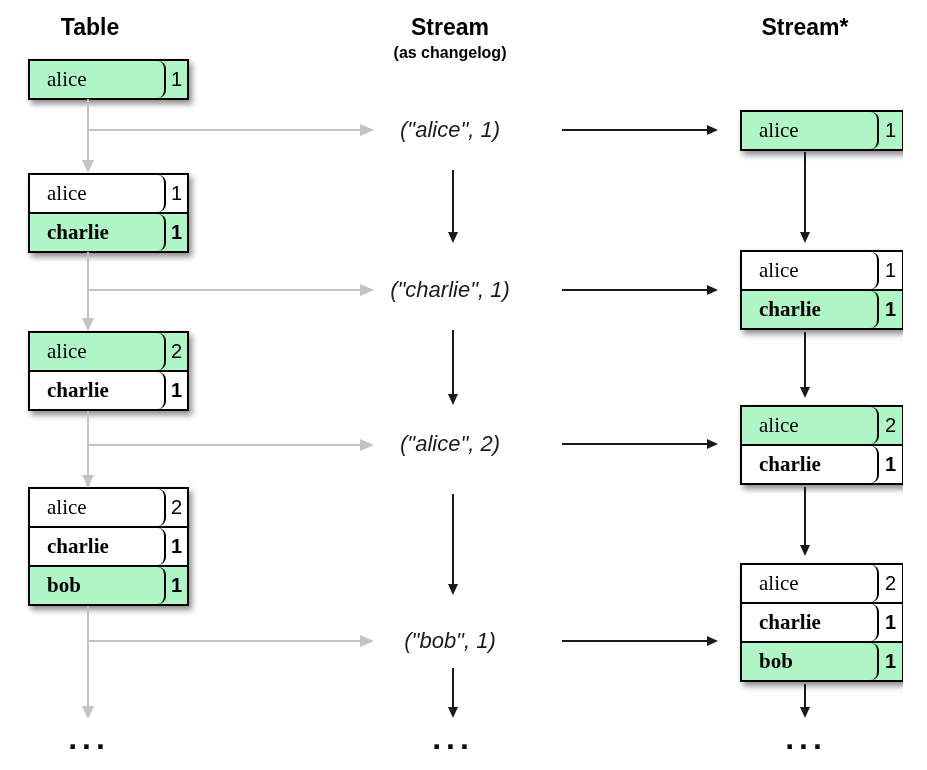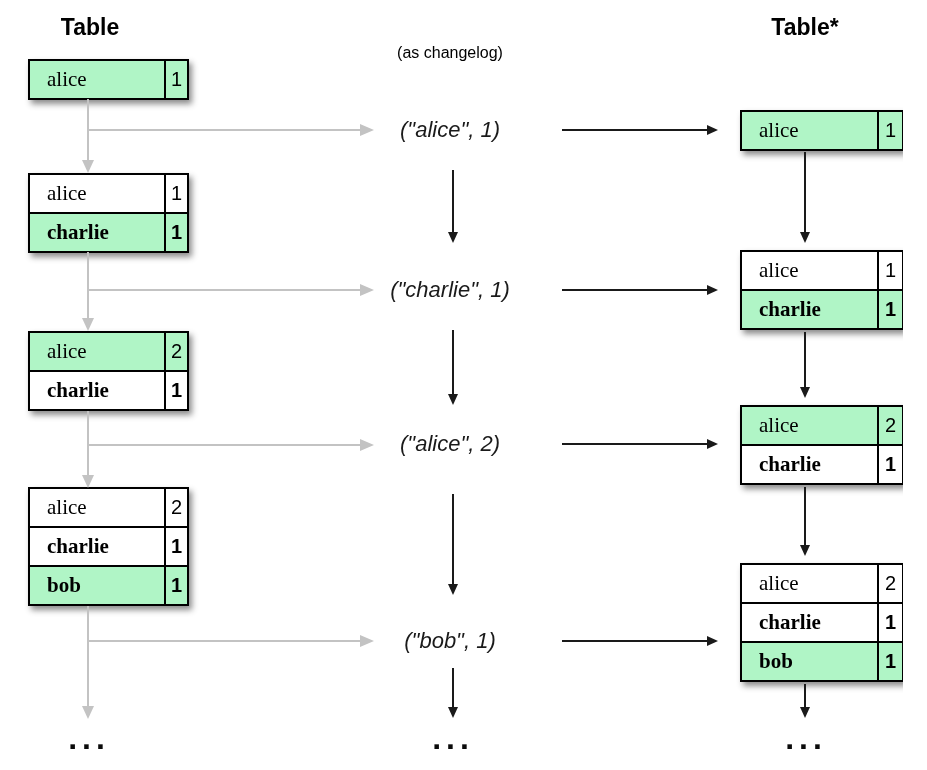--- a/index.html
+++ b/index.html
@@ -16,34 +16,34 @@
     font-family:"Liberation Sans",sans-serif;
   }
   
   .hd{
     position:absolute;
     font-weight:bold;font-size:23px;color:#000;
     text-align:center;white-space:nowrap;
   }
   .hd-sub{
     position:absolute;
-    font-weight:normal;font-size:16px;color:#000;
+    font-weight:bold;font-size:16px;color:#000;
     text-align:center;white-space:nowrap;
   }
   
   .tbl{
     position:absolute;
     background:#fff;
     border:2px solid #000;
     box-shadow:3px 4px 6px rgba(0,0,0,0.45);
   }
   .row{display:flex;height:37px;background:#fff;}
   .row + .row{border-top:2px solid #000;font-weight:bold;}
   .row.green{background:var(--green);}
-  .cell{display:flex;align-items:center;}
+  .cell{display:flex;align-items:center;border-radius:8px;}
   .cell.name{
     width:117px;border-right:2px solid #000;
     padding-left:17px;
     font-family:"Liberation Serif",serif;
     font-size:21px;color:#000;
   }
   .tbl.rt .cell.name{width:118px;}
   .cell.num{
     flex:1;justify-content:center;
     font-family:"Liberation Sans",sans-serif;
@@ -87,22 +87,23 @@
     font-weight:bold;font-size:32px;letter-spacing:5px;color:#0a0a0a;
     font-family:"Liberation Sans",sans-serif;line-height:1;
   }
 </style>
 </head>
 <body>
 
 <div class="canvas">
 
   <div class="hd" style="left:20px;top:14px;width:140px;">Table</div>
+  <div class="hd" style="left:330px;top:14px;width:240px;">Stream</div>
   <div class="hd-sub" style="left:330px;top:44px;width:240px;">(as changelog)</div>
-  <div class="hd" style="left:725px;top:14px;width:160px;">Table*</div>
+  <div class="hd" style="left:725px;top:14px;width:160px;">Stream*</div>
 
   <div class="tbl" style="left:28px;top:59px;width:157px;">
     <div class="row green">
       <div class="cell name">alice</div>
       <div class="cell num">1</div>
     </div>
   </div>
 
   <div class="tbl" style="left:28px;top:173px;width:157px;">
     <div class="row">

